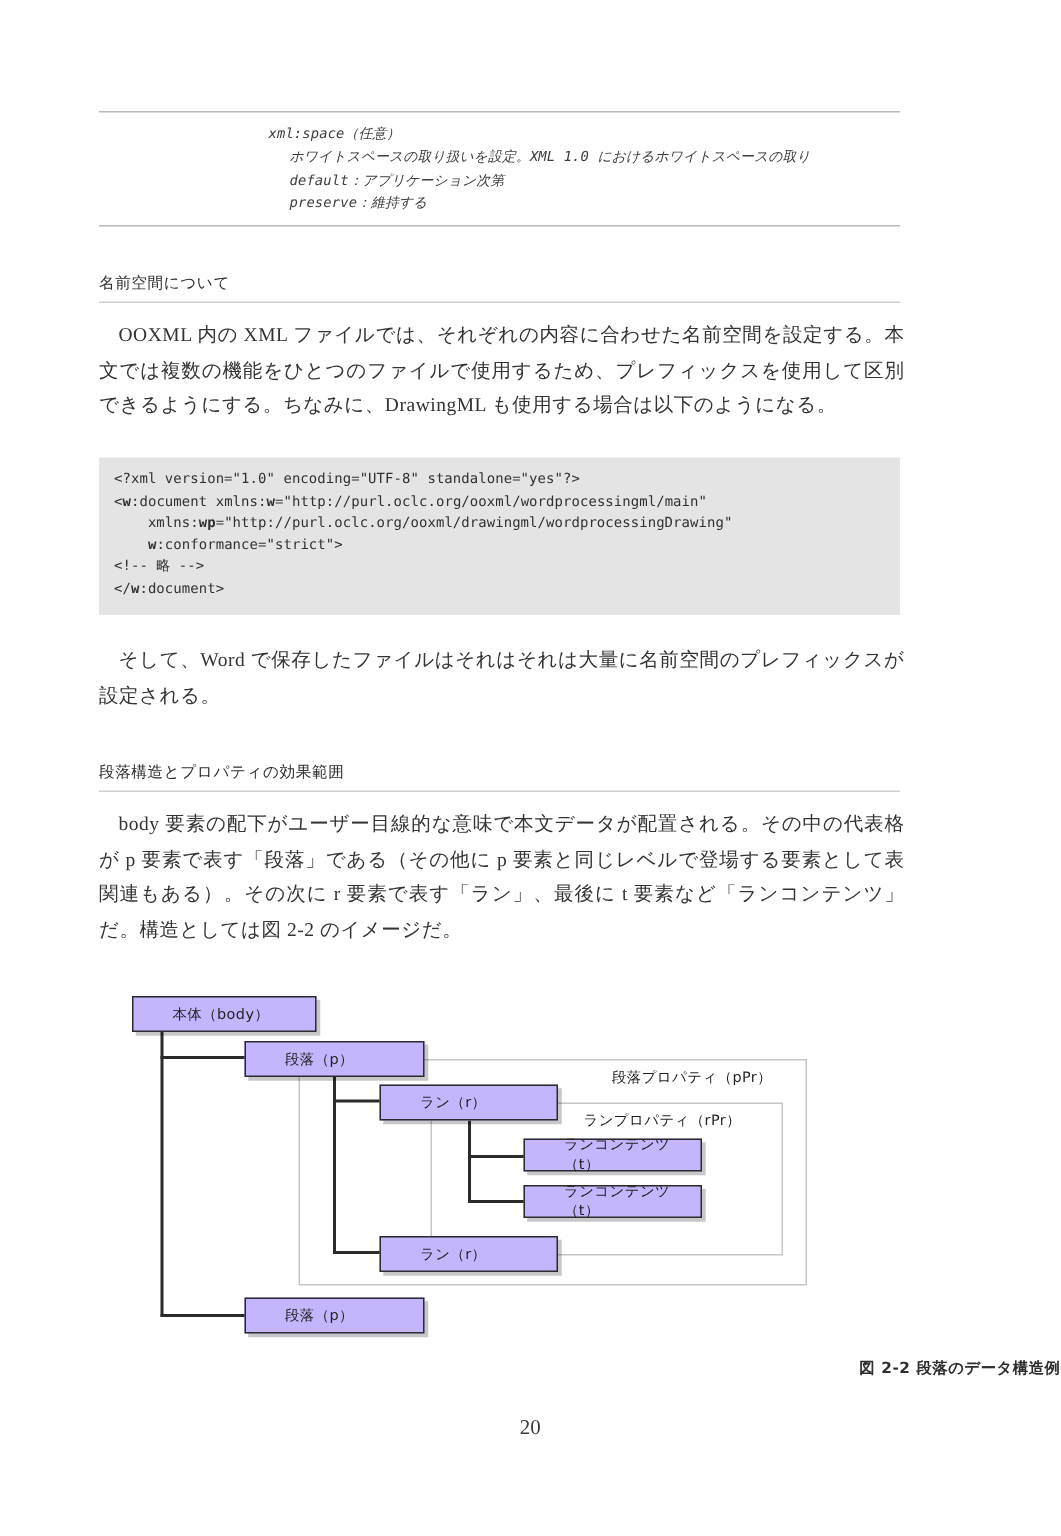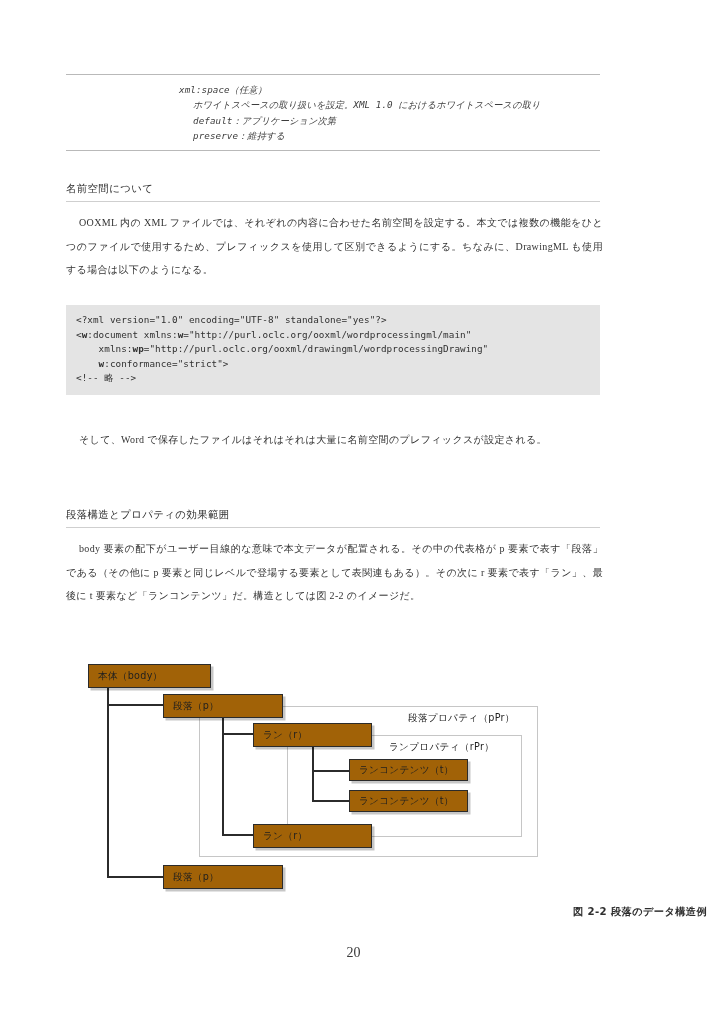--- a/index.html
+++ b/index.html
@@ -64,21 +64,21 @@
     margin-top: 5px;
     border-top: 1.1px solid #cfcfcf;
   }
 
   
   .para {
     position: absolute;
     left: 66px;
     width: 537px;
     font-family: "Liberation Serif", "DejaVu Serif", serif;
-    font-size: 10px;
+    font-size: 13px;
     line-height: 23.5px;
     color: #333333;
     text-align: justify;
     text-justify: inter-character;
     letter-spacing: 0.35px;
   }
   .para .indent { display: inline-block; width: 13px; }
 
   
   .code-block {
@@ -105,29 +105,29 @@
     position: absolute;
     left: 0;
     top: 0;
     width: 707px;
     height: 1024px;
     pointer-events: none;
   }
   .dg-box {
     position: absolute;
     box-sizing: border-box;
-    background: #a16207;
+    background: #c4b5fd;
     border: 1.6px solid #2b2b2b;
     box-shadow: 2.5px 2.5px 0 rgba(0,0,0,0.22);
     font-family: "DejaVu Sans", "Liberation Sans", sans-serif;
     font-size: 9.6px;
     color: #1f1f1f;
     display: flex;
     align-items: center;
-    padding-left: 9px;
+    padding-left: 26px;
     letter-spacing: 0.3px;
   }
   .dg-container {
     position: absolute;
     box-sizing: border-box;
     border: 1px solid #c6c6c6;
     background: transparent;
   }
   .dg-container-label {
     position: absolute;
@@ -188,20 +188,21 @@
   </div>
 
   <div class="para" style="top:211px;"><span class="indent"></span><span>OOXML 内の XML ファイルでは、それぞれの内容に合わせた名前空間を設定する。本文では複数の機能をひとつのファイルで使用するため、プレフィックスを使用して区別できるようにする。ちなみに、DrawingML も使用する場合は以下のようになる。</span></div>
 
   <div class="code-block">
     <div class="code-line"><span>&lt;?xml version="1.0" encoding="UTF-8" standalone="yes"?&gt;</span></div>
     <div class="code-line"><span>&lt;</span><b>w</b><span>:document xmlns:</span><b>w</b><span>="http://purl.oclc.org/ooxml/wordprocessingml/main"</span></div>
     <div class="code-line"><span>    xmlns:</span><b>wp</b><span>="http://purl.oclc.org/ooxml/drawingml/wordprocessingDrawing"</span></div>
     <div class="code-line"><span>    </span><b>w</b><span>:conformance="strict"&gt;</span></div>
     <div class="code-line"><span>&lt;!-- 略 --&gt;</span></div>
+    <div class="code-line"><span>&lt;/</span><b>w</b><span>:document&gt;</span></div>
   </div>
 
   <div class="para" style="top:428px;"><span class="indent"></span><span>そして、Word で保存したファイルはそれはそれは大量に名前空間のプレフィックスが設定される。</span></div>
 
   <div class="heading" style="top:508px;">
     <span>段落構造とプロパティの効果範囲</span>
     <div class="hrule"></div>
   </div>
 
   <div class="para" style="top:537px;"><span class="indent"></span><span>body 要素の配下がユーザー目線的な意味で本文データが配置される。その中の代表格が p 要素で表す「段落」である（その他に p 要素と同じレベルで登場する要素として表関連もある）。その次に r 要素で表す「ラン」、最後に t 要素など「ランコンテンツ」だ。構造としては図 2-2 のイメージだ。</span></div>

